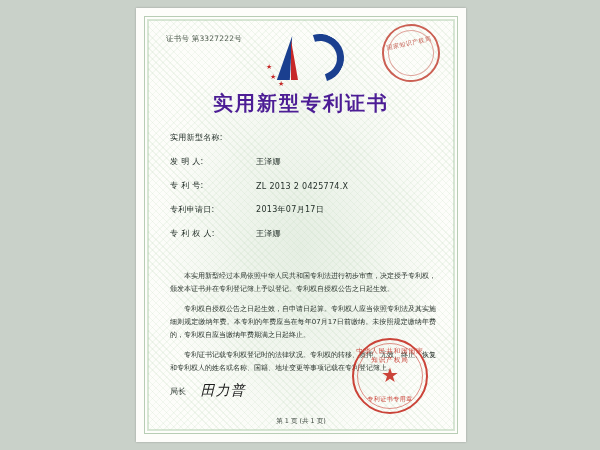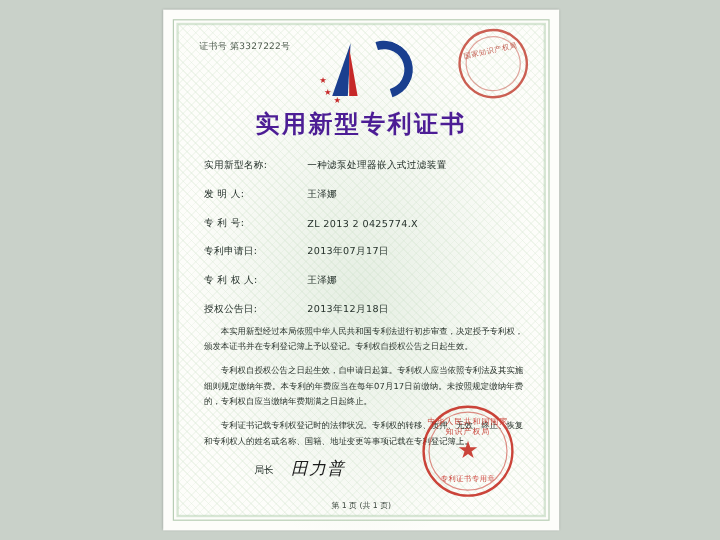--- a/index.html
+++ b/index.html
@@ -133,21 +133,21 @@
     font-size:7px;line-height:13px;color:#2b352e;
     text-align:justify;
     font-family:"DejaVu Sans", sans-serif;
   }
   .body-text p{margin:0 0 7px 0;text-indent:14px;}
 
   .sign-row{
     position:absolute;left:34px;bottom:42px;
     font-size:8px;color:#24302a;
   }
-  .sign-label{display:inline-block;vertical-align:middle;margin-left:42px;}
+  .sign-label{display:inline-block;vertical-align:middle;}
   .sign-name{
     display:inline-block;vertical-align:middle;
     margin-left:12px;
     font-family:"DejaVu Serif", serif;
     font-size:14px;font-style:italic;color:#1b1b1b;
     letter-spacing:1px;
   }
 
   
   .seal-main{
@@ -206,41 +206,36 @@
         <div class="star" style="left:6px;top:40px;">★</div>
         <div class="star" style="left:14px;top:47px;">★</div>
       </div>
     </div>
 
     <div class="title">实用新型专利证书</div>
 
     <div class="fields">
       <div class="field">
         <span class="f-label">实用新型名称:</span>
-        <span class="f-value">一种滤泵处理器嵌入式过滤装置</span>
       </div>
       <div class="field">
         <span class="f-label">发 明 人:</span>
         <span class="f-value">王泽娜</span>
       </div>
       <div class="field">
         <span class="f-label">专 利 号:</span>
         <span class="f-value">ZL 2013 2 0425774.X</span>
       </div>
       <div class="field">
         <span class="f-label">专利申请日:</span>
         <span class="f-value">2013年07月17日</span>
       </div>
       <div class="field">
         <span class="f-label">专 利 权 人:</span>
         <span class="f-value">王泽娜</span>
-      </div>
-      <div class="field">
-        <span class="f-label">授权公告日:</span>
-        <span class="f-value">2013年12月18日</span>
       </div>
     </div>
 
     <div class="body-text">
       <p>本实用新型经过本局依照中华人民共和国专利法进行初步审查，决定授予专利权，颁发本证书并在专利登记簿上予以登记。专利权自授权公告之日起生效。</p>
       <p>专利权自授权公告之日起生效，自申请日起算。专利权人应当依照专利法及其实施细则规定缴纳年费。本专利的年费应当在每年07月17日前缴纳。未按照规定缴纳年费的，专利权自应当缴纳年费期满之日起终止。</p>
       <p>专利证书记载专利权登记时的法律状况。专利权的转移、质押、无效、终止、恢复和专利权人的姓名或名称、国籍、地址变更等事项记载在专利登记簿上。</p>
     </div>
 
     <div class="sign-row">

